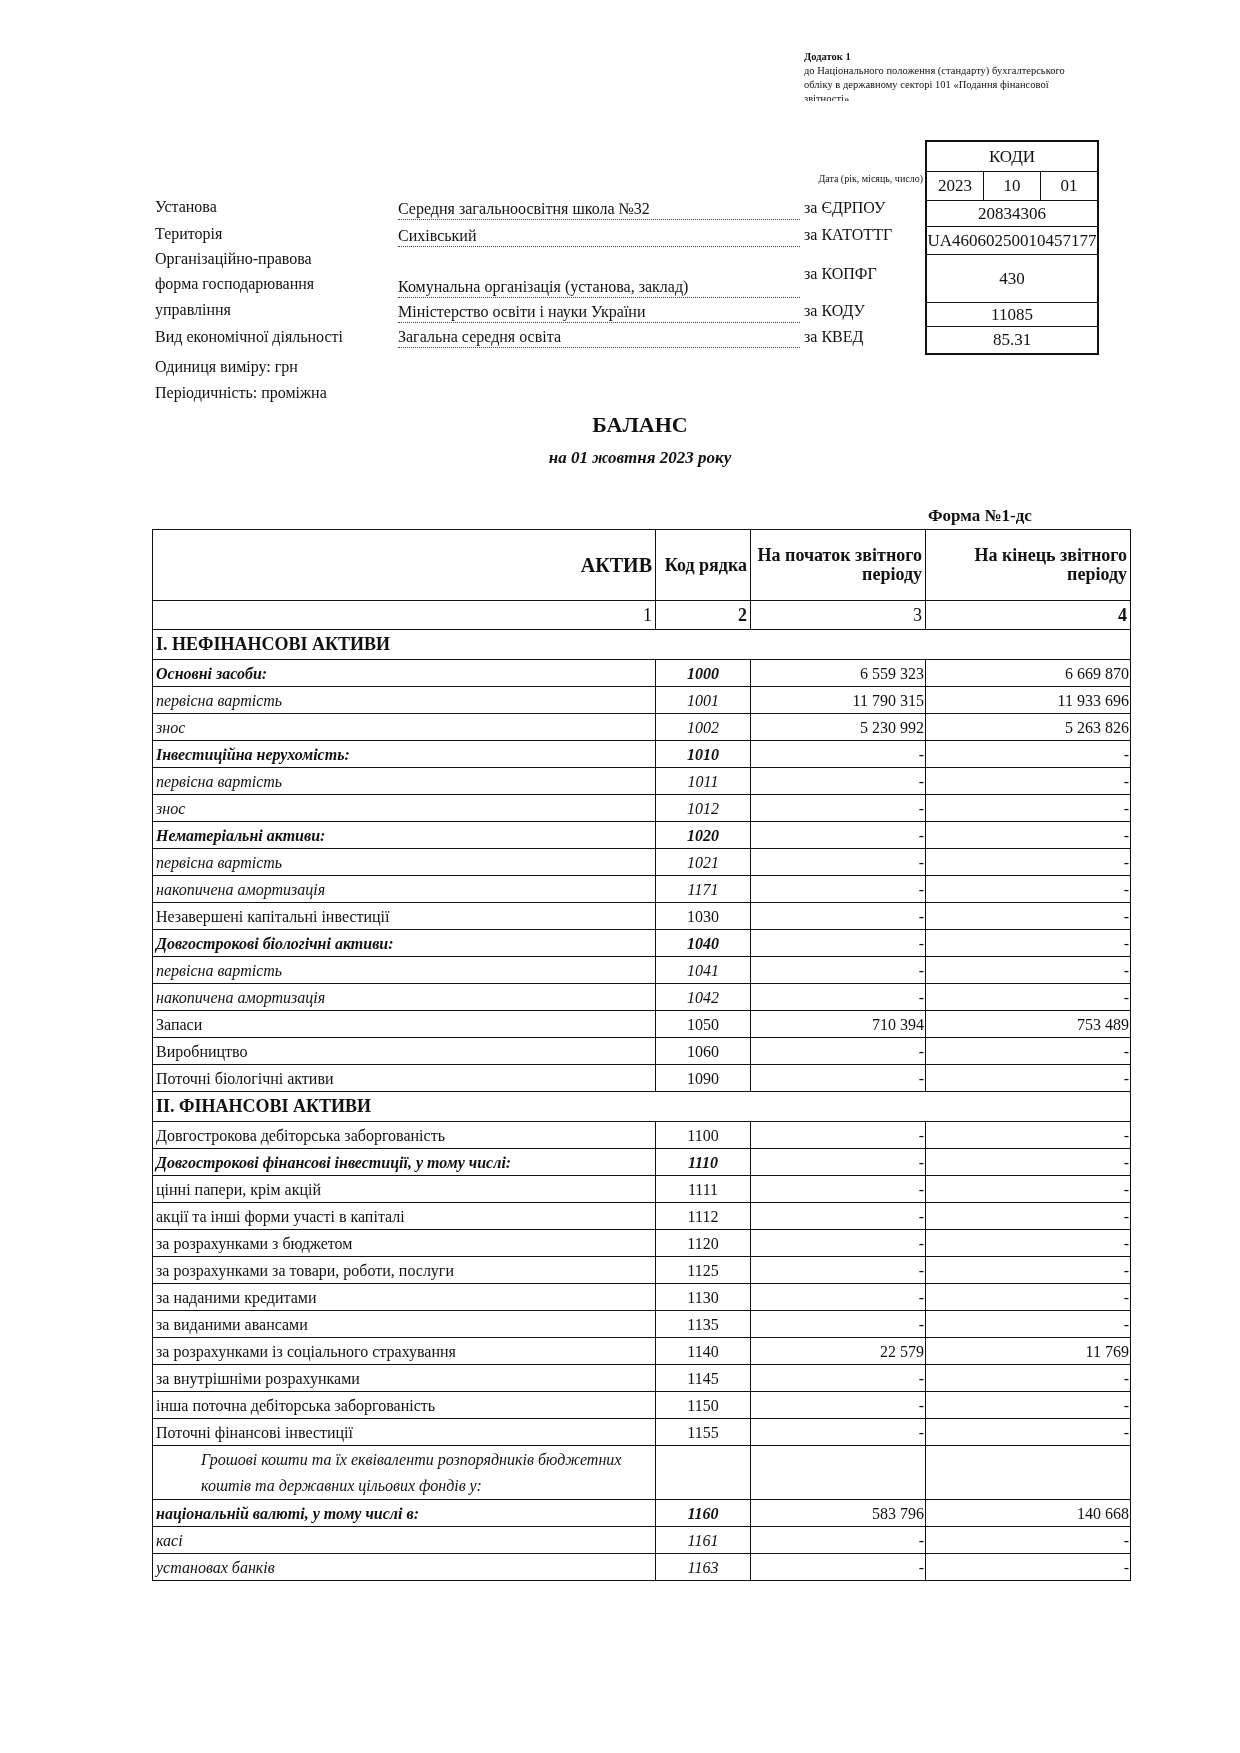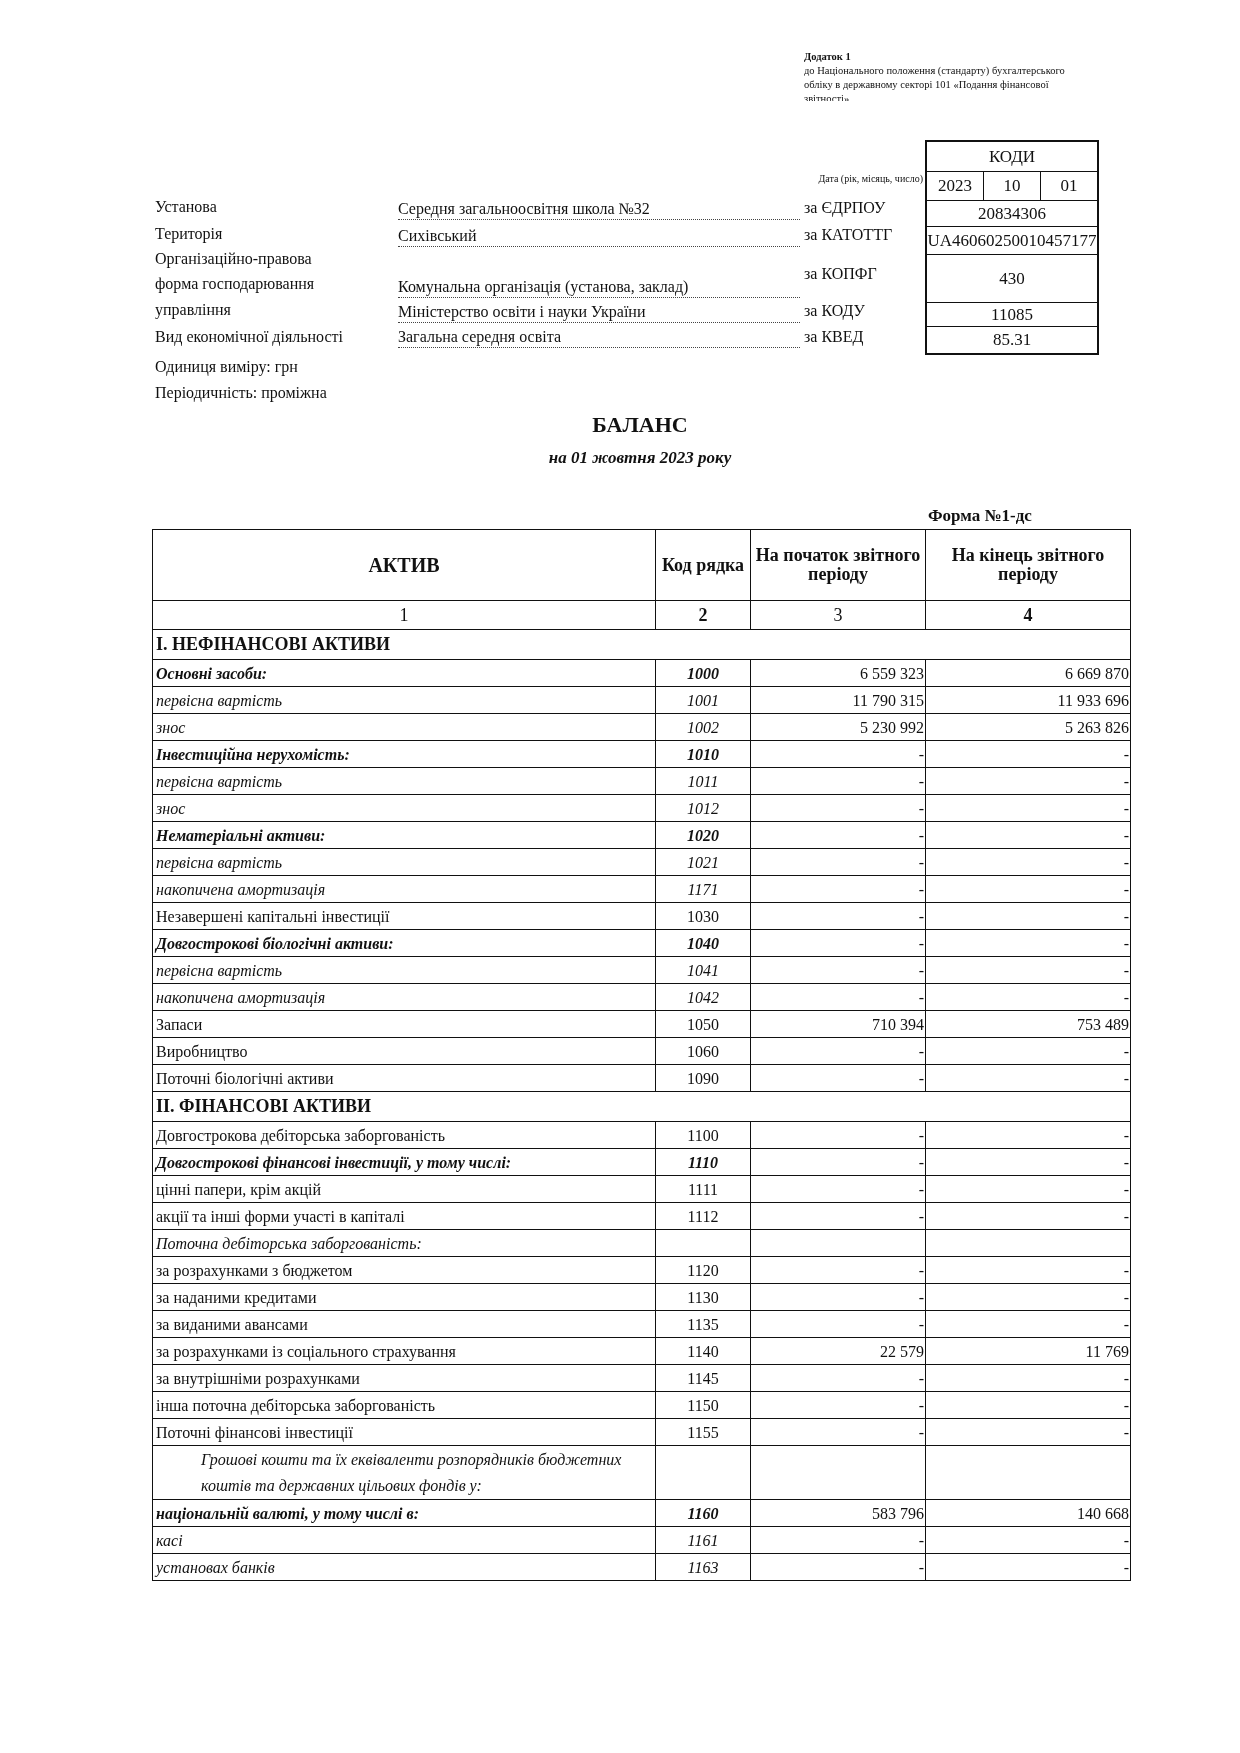--- a/index.html
+++ b/index.html
@@ -17,21 +17,21 @@
   .codes .date span { flex: 1; text-align: center; border-left: 1.5px solid #111; line-height: 28px; }
   .codes .date span:first-child { border-left: none; }
   .info-label { left: 155px; font-size: 16px; white-space: nowrap; }
   .info-value { left: 398px; width: 402px; font-size: 16px; border-bottom: 1px dotted #444; white-space: nowrap; line-height: 20px; }
   .za { left: 804px; font-size: 16px; white-space: nowrap; }
   .title { left: 0; width: 1280px; top: 412px; text-align: center; font-size: 22px; font-weight: bold; }
   .subtitle { left: 0; width: 1280px; top: 448px; text-align: center; font-size: 17px; font-weight: bold; font-style: italic; }
   .forma { left: 928px; top: 506px; font-size: 17px; font-weight: bold; }
   table.bal { position: absolute; left: 152px; top: 529px; width: 978px; border-collapse: collapse; table-layout: fixed; }
   table.bal td, table.bal th { border: 1.5px solid #111; padding: 0 3px; font-size: 16px; height: 27px; box-sizing: border-box; line-height: 19px; }
-  table.bal th { font-weight: bold; text-align: center; font-size: 18px; margin-left: 8px; }
+  table.bal th { font-weight: bold; text-align: right; font-size: 18px; margin-left: 8px; }
   table.bal thead tr.h1 th { height: 71px; }
   table.bal thead tr.h2 th { height: 29px; font-size: 18px; }
   table.bal td.num { text-align: right; padding-right: 1px; }
   table.bal td.code { text-align: center; }
   tr.section td { font-weight: bold; font-size: 18px; height: 30px; }
   tr.bi td.name, tr.bi td.code { font-weight: bold; font-style: italic; }
   tr.it td.name, tr.it td.code { font-style: italic; }
   tr.tall td { height: 54px; padding-left: 48px; }
   tr.tall td.name { font-style: italic; line-height: 26px; }
 </style>
@@ -230,29 +230,29 @@
         <td class="code">1111</td>
         <td class="num">-</td>
         <td class="num">-</td>
       </tr>
     <tr>
         <td class="name">акції та інші форми участі в капіталі</td>
         <td class="code">1112</td>
         <td class="num">-</td>
         <td class="num">-</td>
       </tr>
-    <tr class="it">
-        <td class="name">Поточна дебіторська заборгованість:</td>
-        <td class="code"></td>
-        <td class="num"></td>
-        <td class="num"></td>
-      </tr>
     <tr>
         <td class="name">за розрахунками з бюджетом</td>
         <td class="code">1120</td>
+        <td class="num">-</td>
+        <td class="num">-</td>
+      </tr>
+    <tr>
+        <td class="name">за розрахунками за товари, роботи, послуги</td>
+        <td class="code">1125</td>
         <td class="num">-</td>
         <td class="num">-</td>
       </tr>
     <tr>
         <td class="name">за наданими кредитами</td>
         <td class="code">1130</td>
         <td class="num">-</td>
         <td class="num">-</td>
       </tr>
     <tr>

